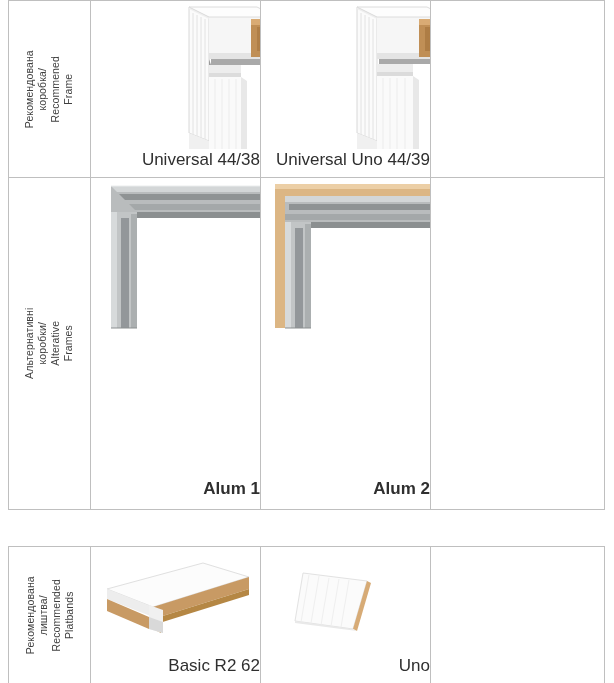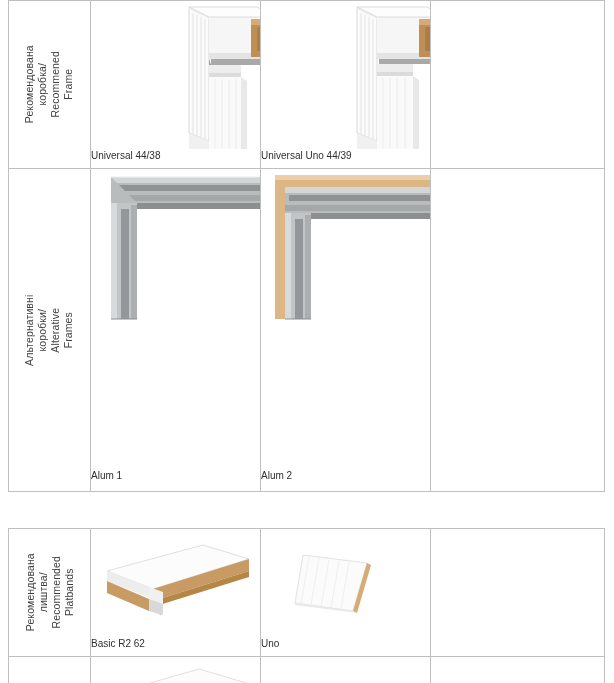--- a/index.html
+++ b/index.html
@@ -64,27 +64,27 @@
   }
   .img-area {
     position: relative;
     width: 100%;
     height: 148px;
     overflow: hidden;
   }
   .img-area.tall { height: 300px; }
   .img-area.plat { height: 108px; }
   .caption {
-    text-align: left;
-    font-size: 10px;
+    text-align: right;
+    font-size: 17px;
     color: #2f2f2f;
     padding-bottom: 7px;
     padding-top: 1px;
   }
-  .caption.small-gap { padding-bottom: 10px; }
+  .caption.small-gap { padding-bottom: 10px; font-weight: bold; }
 
   .spacer {
     height: 36px;
   }
 
   
   .art { position: absolute; }
 
   
   .frame-wrap { left: 0; top: 0; width: 100%; height: 100%; }

